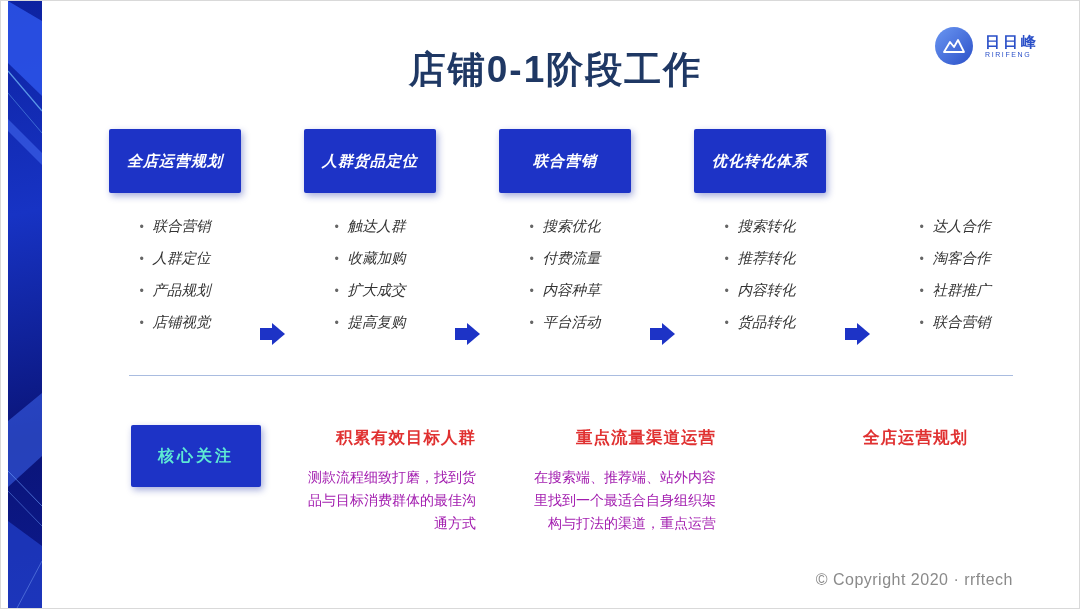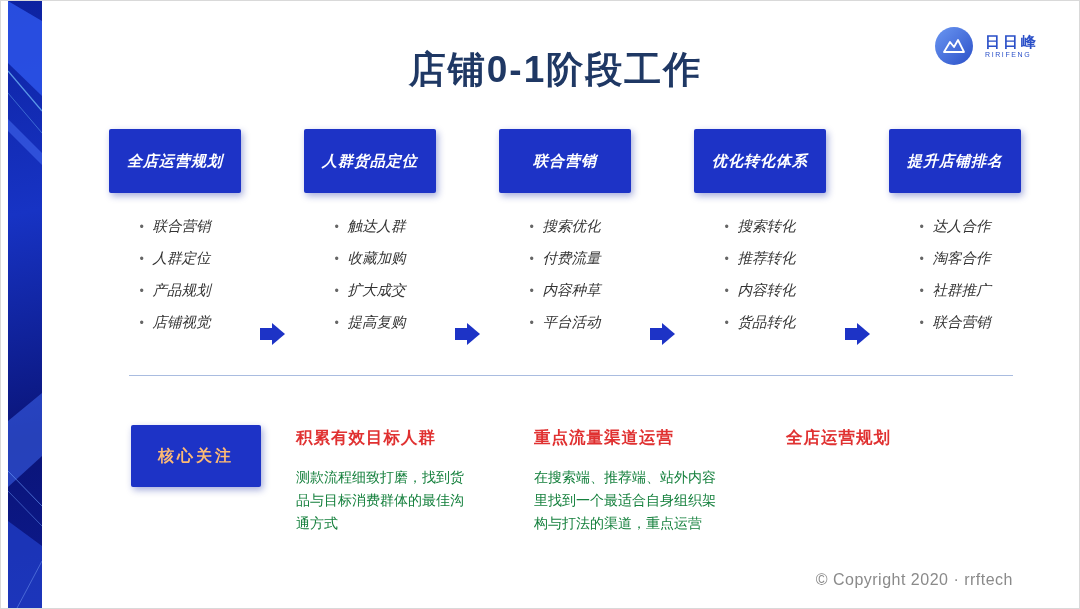--- a/index.html
+++ b/index.html
@@ -67,31 +67,31 @@
 
   
   .divider{
     position:absolute;left:128px;right:66px;top:374px;
     border:none;border-top:1px solid #a9bce0;margin:0;height:0;
   }
 
   
   .focus-box{
     position:absolute;left:130px;top:424px;width:130px;height:62px;
-    background:#1d33c6;color:#fdba74;font-weight:bold;font-size:16px;letter-spacing:3px;
+    background:#1d33c6;color:#5eead4;font-weight:bold;font-size:16px;letter-spacing:3px;
     display:flex;align-items:center;justify-content:center;
     border-radius:2px;
     box-shadow:2px 3px 7px rgba(20,40,160,.38);
   }
-  .focus-section{position:absolute;top:426px;}
+  .focus-section{position:absolute;top:426px;text-align:right;}
   .focus-1{left:295px;width:180px;}
   .focus-2{left:533px;width:182px;}
   .focus-3{left:785px;width:182px;}
   .focus-heading{color:#e03131;font-weight:bold;font-size:16.5px;letter-spacing:1px;margin-bottom:17px;}
-  .focus-body{font-size:14px;color:#15803d;line-height:1.65;}
+  .focus-body{font-size:14px;color:#a21caf;line-height:1.65;}
 
   
   .copyright{
     position:absolute;right:66px;bottom:19px;
     font-size:16px;color:#8a8a8a;letter-spacing:.5px;
   }
 </style>
 </head>
 <body>
 
@@ -237,21 +237,20 @@
     </div>
 
     <div class="arrow">
       <span class="arrow-shape">
           <span class="arrow-tail"></span>
           <span class="arrow-head"></span>
         </span>
     </div>
 
     <div class="flow-col">
-      <div class="flow-box">提升店铺排名</div>
       <ul class="flow-list">
         <li>
             <span class="dot">•</span>
             <span>达人合作</span>
           </li>
         <li>
             <span class="dot">•</span>
             <span>淘客合作</span>
           </li>
         <li>

